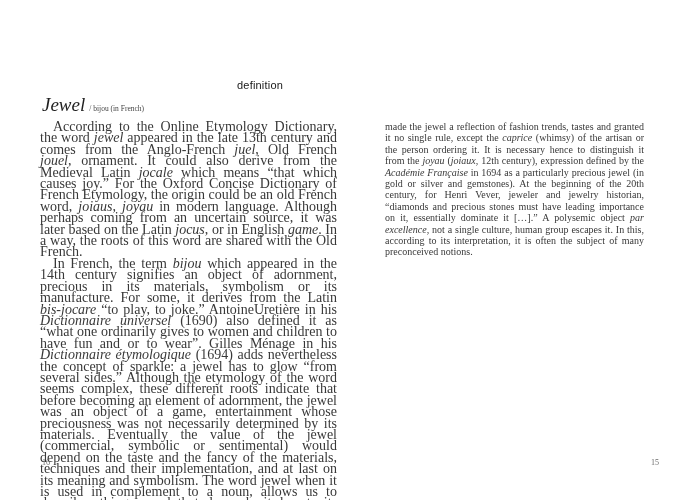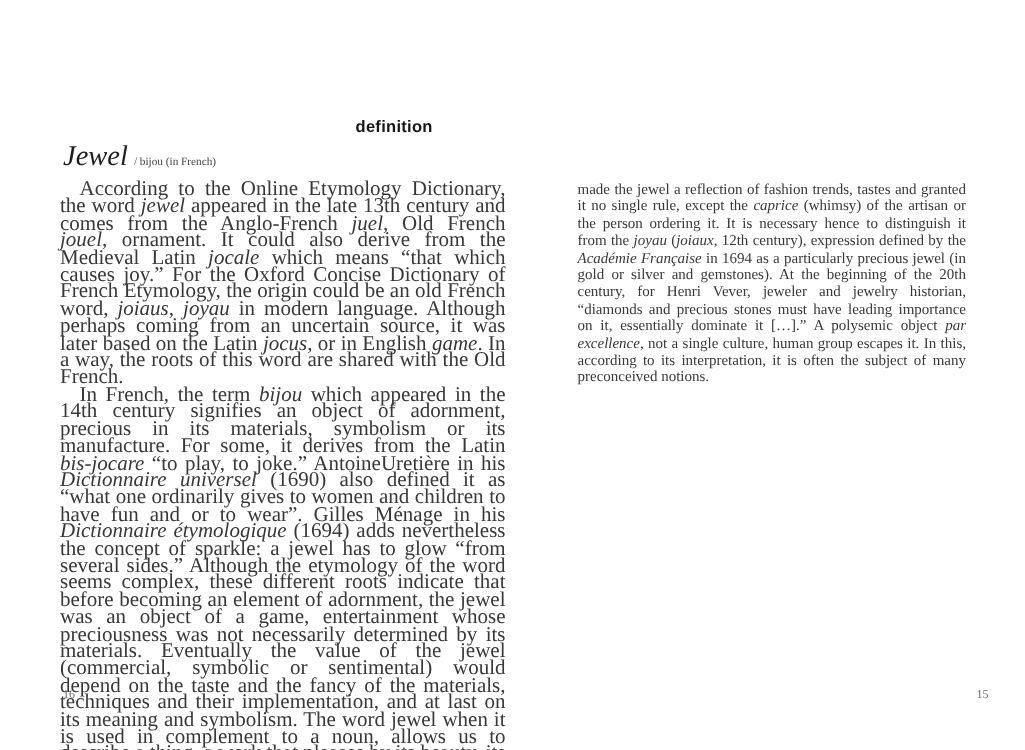--- a/index.html
+++ b/index.html
@@ -10,21 +10,21 @@
     background: #ffffff;
     font-family: "Liberation Serif", serif;
     color: #383838;
     overflow: hidden;
   }
   .section-header {
     position: absolute;
     left: 237px;
     top: 80px;
     font-family: "Liberation Sans", sans-serif;
-    font-weight: 700;
+    font-weight: 400;
     font-size: 11px;
     line-height: 11px;
     color: #171717;
     letter-spacing: 0.2px;
   }
   .title-row {
     position: absolute;
     left: 42px;
     top: 95px;
     display: flex;

